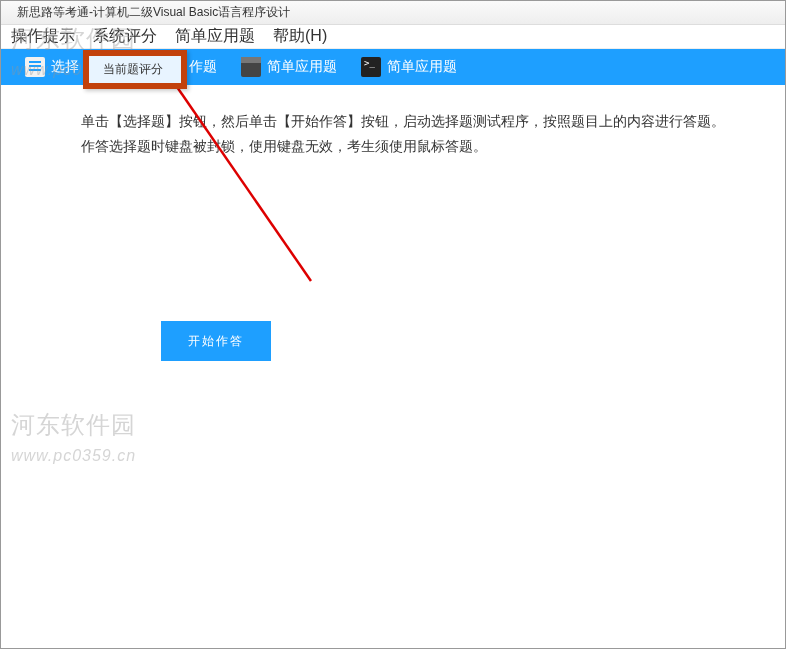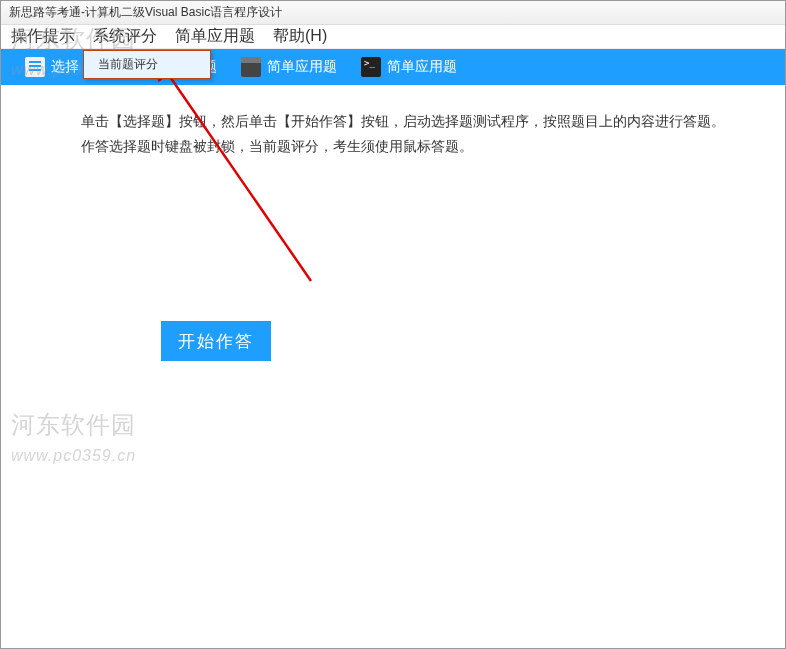--- a/index.html
+++ b/index.html
@@ -11,21 +11,21 @@
       position: relative;
       background: #fff;
       border: 1px solid #999;
       overflow: hidden;
     }
     .title-bar {
       height: 24px;
       background: linear-gradient(#fafafa, #eee);
       display: flex;
       align-items: center;
-      padding-left: 8px;
+      padding-left: 16px;
       font-size: 12px;
       color: #333;
       border-bottom: 1px solid #ddd;
     }
     .menu-bar {
       height: 24px;
       background: #fff;
       display: flex;
       align-items: center;
       padding-left: 10px;
@@ -61,23 +61,23 @@
     .tab-icon-doc { background:#f7e28b; border-radius:2px; border:1px solid #e0c95f; }
     .tab-icon-app { background:#444; border-radius:2px; position:relative; }
     .tab-icon-app::before { content:''; position:absolute; left:0; top:0; width:100%; height:6px; background:#777; }
     .tab-icon-cmd { background:#222; border-radius:2px; position:relative; }
     .tab-icon-cmd::before { content:'>_'; position:absolute; left:3px; top:1px; color:#fff; font-size:9px; font-family:monospace; }
     
     .dropdown {
       position: absolute;
       top: 49px;
       left: 82px;
-      width: 128px;
+      width: 104px;
       background: #fff;
-      border: 1px solid #c2410c;
+      border: 6px solid #c2410c;
       box-shadow: 2px 2px 4px rgba(0,0,0,0.2);
       z-index: 100;
     }
     .dropdown-item {
       padding: 5px 14px;
       font-size: 12px;
       color: #333;
       cursor: pointer;
     }
     .dropdown-item.highlight {
@@ -93,21 +93,21 @@
     .content p { text-indent: 2em; }
     
     .start-btn {
       position: absolute;
       left: 160px;
       top: 320px;
       width: 110px;
       height: 40px;
       background: #1E9FFF;
       color: #fff;
-      font-size: 17px;
+      font-size: 12px;
       display: flex;
       align-items: center;
       justify-content: center;
       cursor: pointer;
       letter-spacing: 2px;
     }
     
     .watermark {
       position: absolute;
       left: 10px;
@@ -168,21 +168,21 @@
     <span>简单应用题</span>
   </div>
 </div>
 
 <div class="dropdown">
   <div class="dropdown-item highlight">当前题评分</div>
 </div>
 
 <div class="content">
   <p>单击【选择题】按钮，然后单击【开始作答】按钮，启动选择题测试程序，按照题目上的内容进行答题。</p>
-  <p>作答选择题时键盘被封锁，当前题评分，考生须使用鼠标答题。</p>
+  <p>作答选择题时键盘被封锁，使用键盘无效，考生须使用鼠标答题。</p>
 </div>
 
 <div class="start-btn">
   <span>开始作答</span>
 </div>
 
 <svg class="arrow-svg" viewBox="0 0 200 230">
   <defs>
     <marker id="arrowhead" markerWidth="12" markerHeight="10" refX="2" refY="5" orient="auto">
       <polygon points="0 0, 12 5, 0 10" fill="#d00"></polygon>

